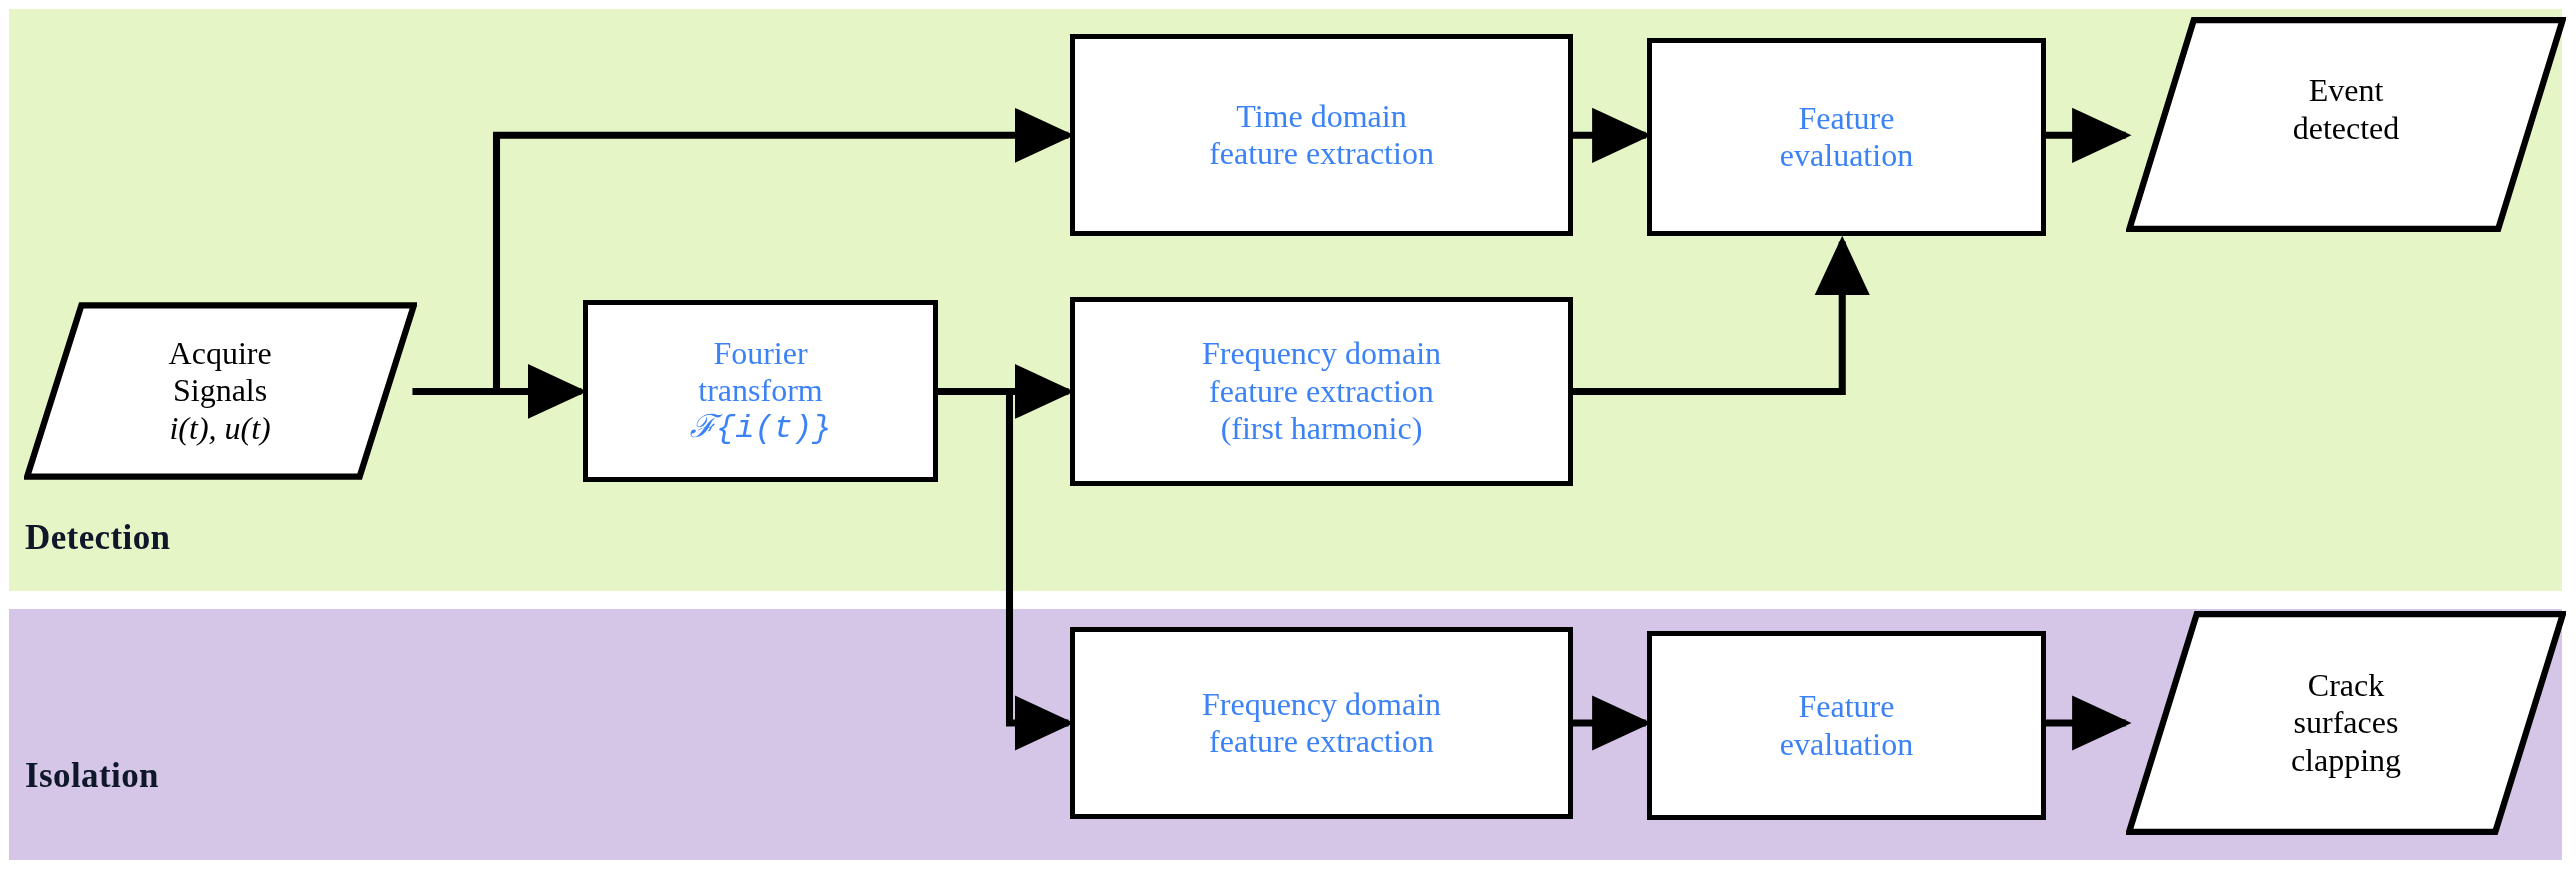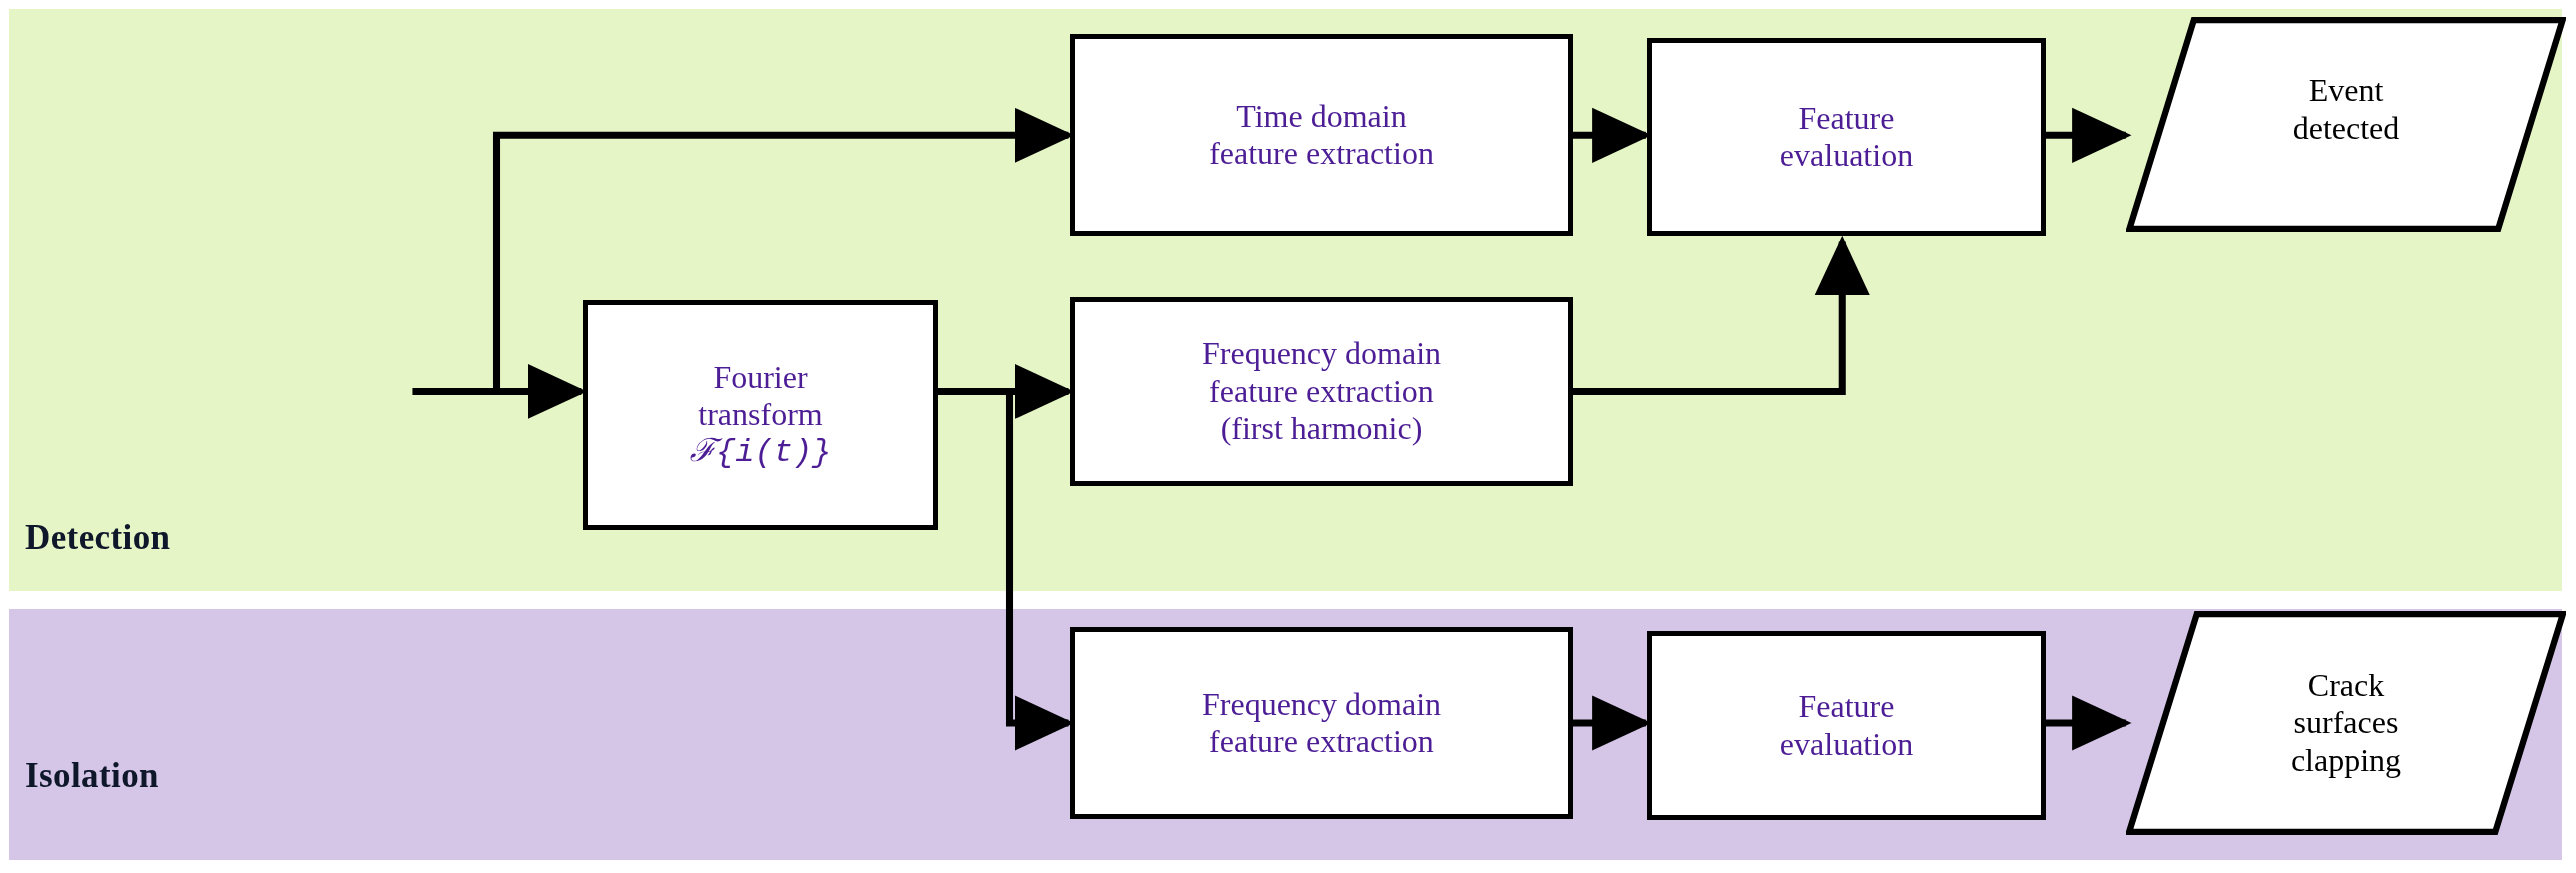--- a/index.html
+++ b/index.html
@@ -5,21 +5,21 @@
   html,body{margin:0;padding:0;background:#ffffff;}
   #stage{position:relative;width:2576px;height:874px;background:#ffffff;
          font-family:"Liberation Serif","DejaVu Serif",serif;overflow:hidden;}
   .band{position:absolute;left:9.4px;width:2553px;}
   #band-detection{top:9.4px;height:582px;background:#e6f5c6;}
   #band-isolation{top:609px;height:251px;background:#d5c6e8;}
   .band-label{position:absolute;font-weight:bold;font-size:35px;color:#0f172a;
               letter-spacing:0.4px;white-space:nowrap;}
   .node{position:absolute;box-sizing:border-box;background:#ffffff;border:5.5px solid #000;
         display:flex;align-items:center;justify-content:center;text-align:center;
-        font-size:32px;line-height:1.17;color:#4c1d95;}
+        font-size:32px;line-height:1.17;color:#3b82f6;}
   .node .lines{padding:0 7.9px;}
   .para{position:absolute;display:flex;align-items:center;justify-content:center;
         text-align:center;font-size:32px;line-height:1.17;color:#000;}
   .para > svg{position:absolute;left:0;top:0;}
   .para .ptxt{position:relative;z-index:2;}
   .mathi{font-style:italic;}
   .script{font-style:italic;font-family:Liberation Mono, monospace;}
   svg.wires{position:absolute;left:0;top:0;width:2576px;height:874px;pointer-events:none;}
 </style>
 </head>
@@ -53,22 +53,32 @@
 
       <path d="M2602,172 L2706,172" marker-end="url(#arrow)"></path>
 
       <path d="M2000,498 L2345,498 L2345,307" marker-end="url(#arrow)"></path>
 
       <path d="M2000,920 L2095,920" marker-end="url(#arrow)"></path>
       <path d="M2602,920 L2706,920" marker-end="url(#arrow)"></path>
     </g>
   </svg>
 
+  <div class="para" style="left:23.6px;top:302px;width:393px;height:178px;">
+    <svg width="393" height="178" viewBox="0 0 500 226">
+      <polygon points="73,4 496,4 427,222 4,222" fill="#ffffff" stroke="#000" stroke-width="8"></polygon>
+    </svg>
+    <div class="ptxt">
+      <div>Acquire</div>
+      <div>Signals</div>
+      <div class="mathi">i(t), u(t)</div>
+    </div>
+  </div>
 
-  <div class="node" style="left:583px;top:300px;width:355px;height:230px;">
+  <div class="node" style="left:583px;top:300px;width:355px;height:182px;">
     <div class="lines">
       <div>Fourier</div>
       <div>transform</div>
       <div class="script">ℱ{i(t)}</div>
     </div>
   </div>
 
   <div class="node" style="left:1070px;top:34px;width:503px;height:202px;">
     <div class="lines">
       <div>Time domain</div>

